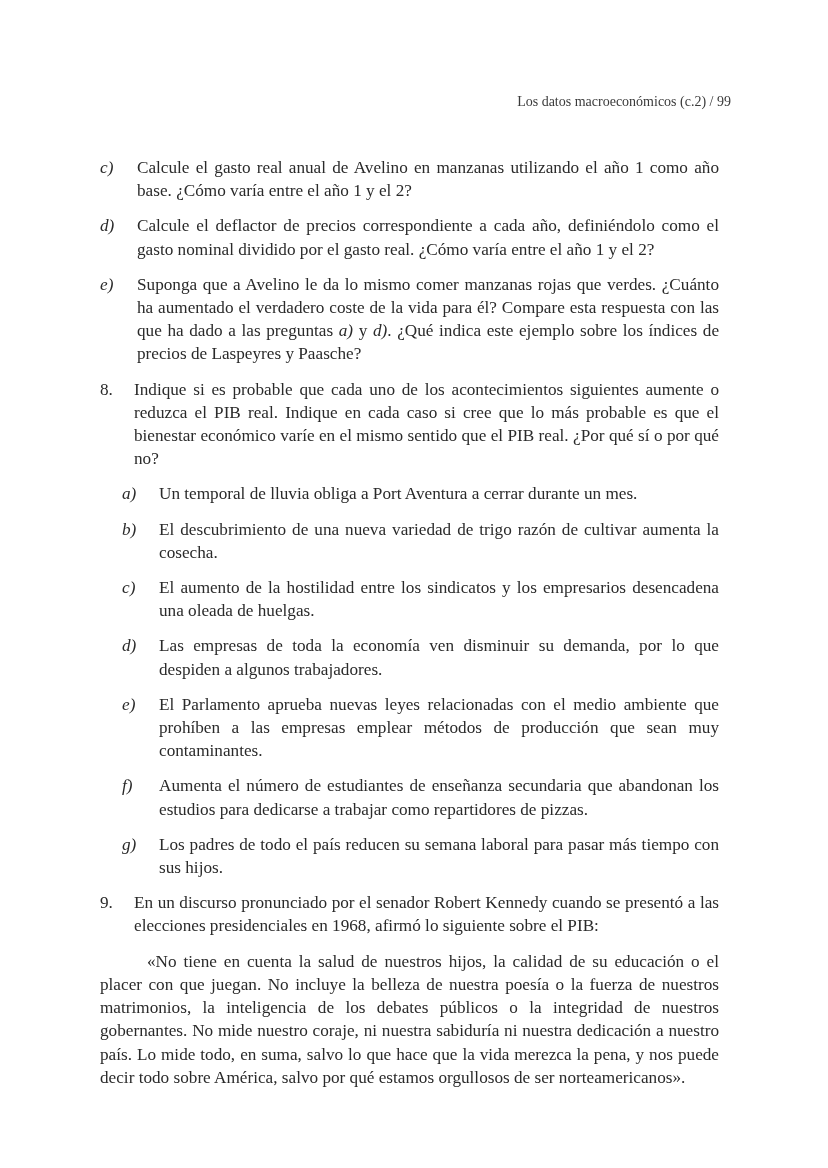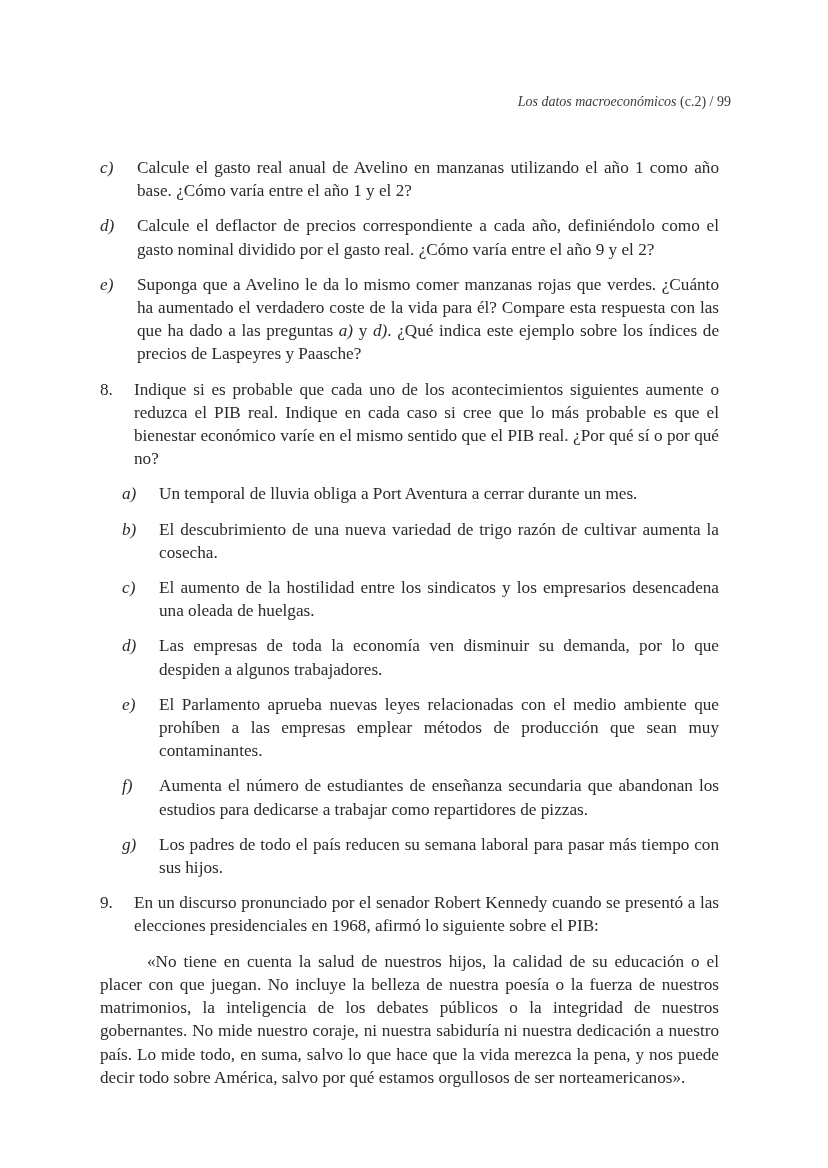--- a/index.html
+++ b/index.html
@@ -1,19 +1,19 @@
 <!DOCTYPE html>
 <html><head>
 <meta charset="utf-8">
 <style>
   html, body { margin:0; padding:0; background:#ffffff; }
   body { width:828px; height:1168px; position:relative; overflow:hidden;
          font-family:"Liberation Serif","DejaVu Serif",serif; color:#2a2a2a; }
   .header { position:absolute; top:94px; right:97px; font-size:14px; color:#3a3a3a; }
-  .header .title { font-style:italic; }
+  .header .title { }
   .content { position:absolute; top:144px; left:100px; width:631px; font-size:17.2px; line-height:23.2px; }
   .item { position:relative; padding-left:22px; text-align:justify; }
   .item .num { position:absolute; left:0; top:0; }
   .sub { position:relative; padding-left:47px; margin-left:-22px; text-align:justify; }
   .sub .lbl { position:absolute; left:22px; top:0; font-style:italic; }
   .sub.top { margin-left:0; padding-left:25px; }
   .sub.top .lbl { left:0; }
   .indent { text-indent:25px; }
   .tail { margin-left:-22px; text-align:justify; }
   em { font-style:italic; }
@@ -30,21 +30,21 @@
 </div>
 
 <div class="content">
 
   <div class="sub top">
     <span class="lbl">c)</span>
     <p>Calcule el gasto real anual de Avelino en manzanas utilizando el año 1 como año base. ¿Cómo varía entre el año 1 y el 2?</p>
   </div>
   <div class="sub top">
     <span class="lbl">d)</span>
-    <p>Calcule el deflactor de precios correspondiente a cada año, definiéndolo como el gasto nominal dividido por el gasto real. ¿Cómo varía entre el año 9 y el 2?</p>
+    <p>Calcule el deflactor de precios correspondiente a cada año, definiéndolo como el gasto nominal dividido por el gasto real. ¿Cómo varía entre el año 1 y el 2?</p>
   </div>
   <div class="sub top">
     <span class="lbl">e)</span>
     <p><span>Suponga que a Avelino le da lo mismo comer manzanas rojas que verdes. ¿Cuánto ha aumentado el verdadero coste de la vida para él? Compare esta respuesta con las que ha dado a las preguntas </span><em>a)</em><span> y </span><em>d)</em><span>. ¿Qué indica este ejemplo sobre los índices de precios de Laspeyres y Paasche?</span></p>
   </div>
 
   <div class="item">
     <span class="num">8.</span>
     <p>Indique si es probable que cada uno de los acontecimientos siguientes aumente o reduzca el PIB real. Indique en cada caso si cree que lo más probable es que el bienestar económico varíe en el mismo sentido que el PIB real. ¿Por qué sí o por qué no?</p>
     <div class="sub">

